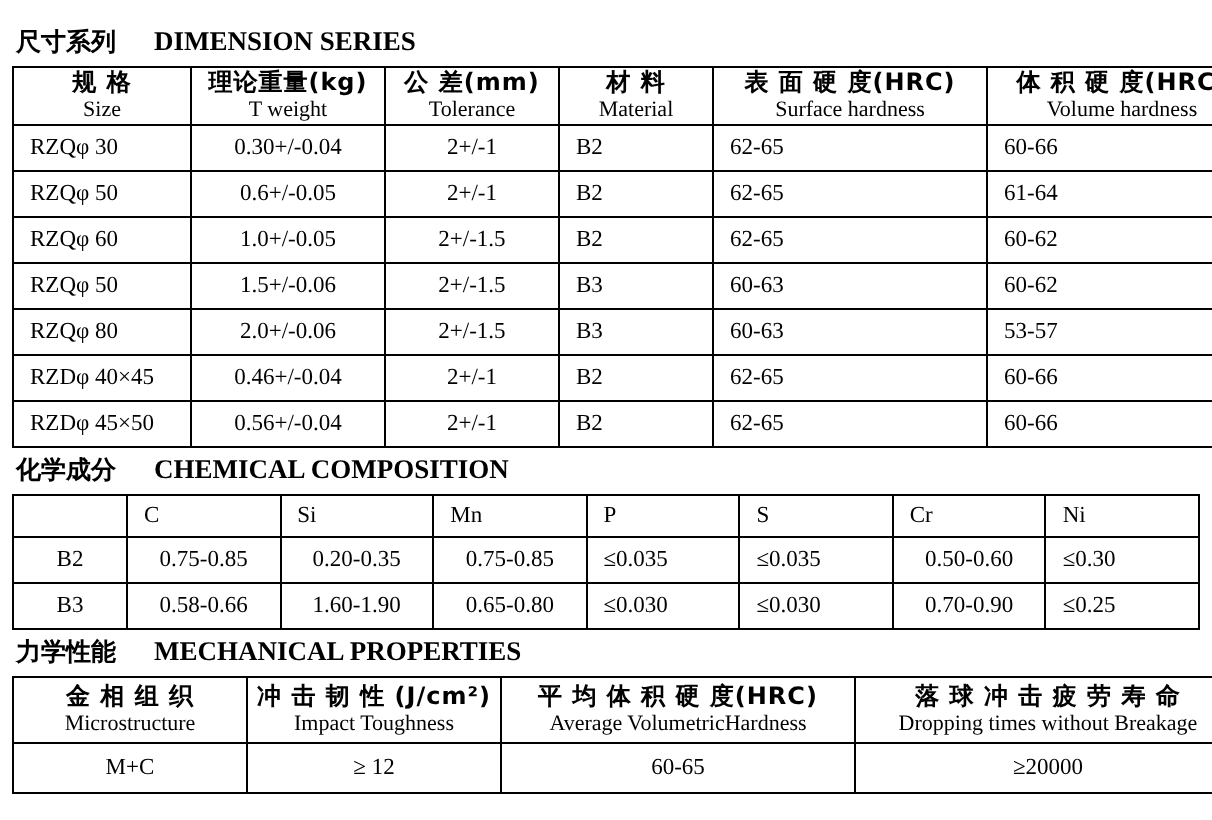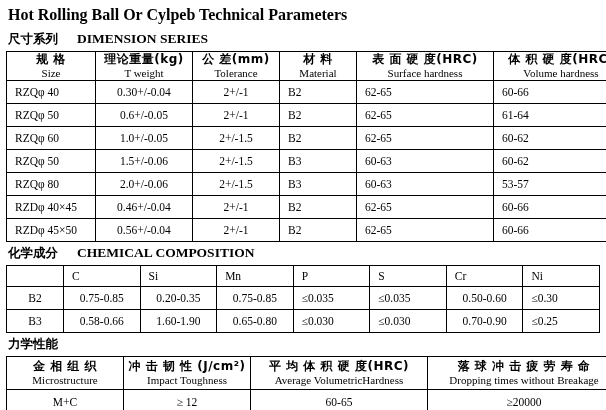--- a/index.html
+++ b/index.html
@@ -113,21 +113,20 @@
   .mech-table .m2 { width: 122px; }
   .mech-table .m3 { width: 172px; }
   .mech-table .m4 { width: 188px; }
 </style>
 </head>
 <body>
 
 <div class="page">
 
   <div class="title-row">
-    <span class="title-en">Hot Rolling Ball Or Cylpeb Technical Parameters</span>
   </div>
 
   <div class="section-head">
     <span class="section-cn">尺寸系列</span>
     <span class="section-en">DIMENSION SERIES</span>
   </div>
 
   <table class="dim-table">
     <tbody>
         <tr class="head">
@@ -150,21 +149,21 @@
       <td class="hdr col-surf">
         <span class="cn">表 面 硬 度(HRC)</span>
         <span class="en">Surface hardness</span>
       </td>
       <td class="hdr col-vol">
         <span class="cn">体 积 硬 度(HRC)</span>
         <span class="en">Volume hardness</span>
       </td>
     </tr>
     <tr>
-      <td class="cell-left">RZQφ 40</td>
+      <td class="cell-left">RZQφ 30</td>
       <td>0.30+/-0.04</td>
       <td>2+/-1</td>
       <td class="cell-left">B2</td>
       <td class="cell-left">62-65</td>
       <td class="cell-left">60-66</td>
     </tr>
     <tr>
       <td class="cell-left">RZQφ 50</td>
       <td>0.6+/-0.05</td>
       <td>2+/-1</td>
@@ -250,20 +249,21 @@
       <td class="cell-left">≤0.030</td>
       <td class="cell-left">≤0.030</td>
       <td>0.70-0.90</td>
       <td class="cell-left">≤0.25</td>
     </tr>
   </tbody>
     </table>
 
   <div class="section-head">
     <span class="section-cn">力学性能</span>
+    <span class="section-en">MECHANICAL PROPERTIES</span>
   </div>
 
   <table class="mech-table">
     <tbody>
         <tr class="head">
       <td class="hdr m1">
         <span class="cn">金 相 组 织</span>
         <span class="en">Microstructure</span>
       </td>
       <td class="hdr m2">

